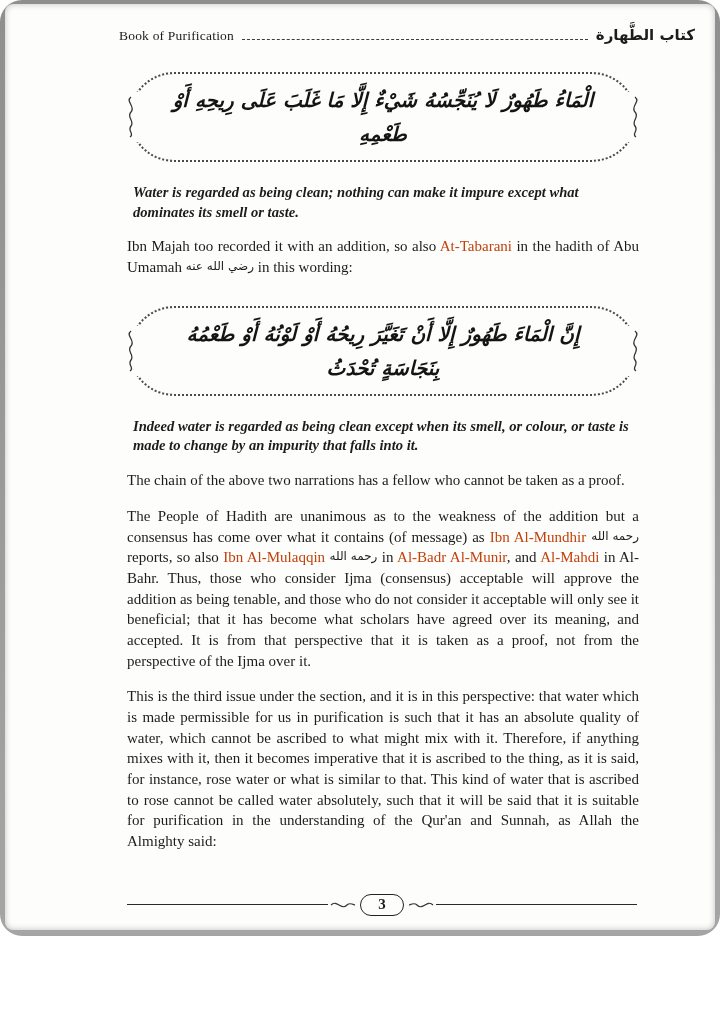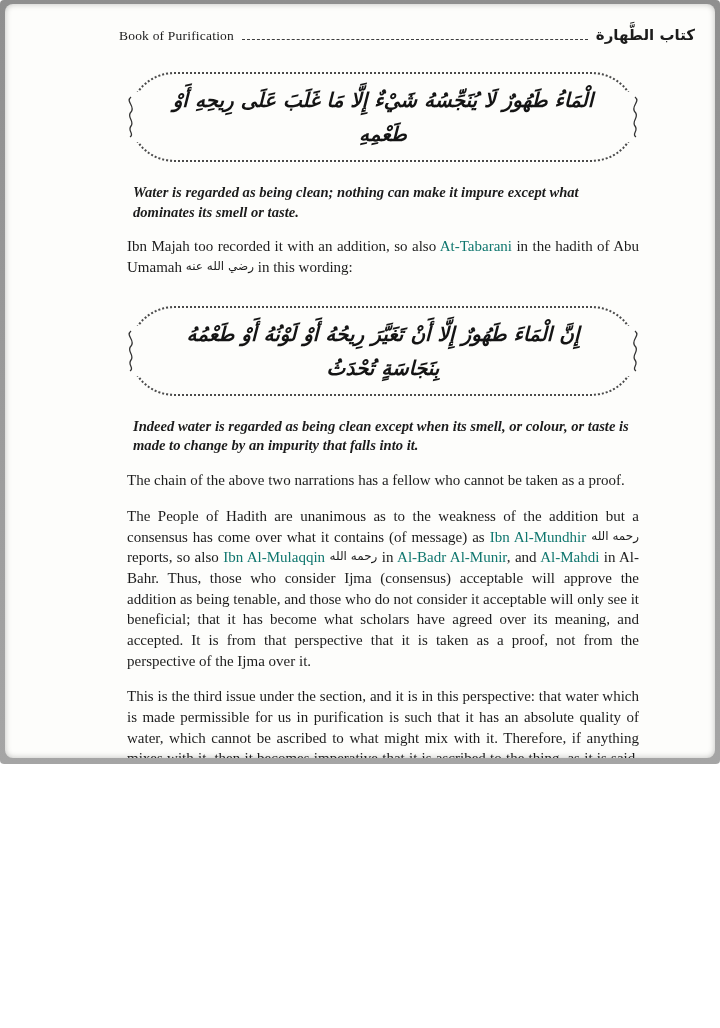--- a/index.html
+++ b/index.html
@@ -3,23 +3,23 @@
 <meta charset="utf-8">
 <style>
   html, body { margin: 0; padding: 0; }
   body {
     width: 720px; height: 1028px;
     font-family: "Liberation Serif", "DejaVu Serif", serif;
     background: #ffffff;
   }
   .scan-frame {
     position: relative;
-    width: 720px; height: 764px;
+    width: 720px; height: 936px;
     background: linear-gradient(180deg, #8f8f8f, #a5a5a5);
-    border-radius: 4px;
+    border-radius: 22px;
     overflow: hidden;
   }
   .page {
     position: absolute;
     left: 5px; right: 5px; top: 4px; bottom: 6px;
     background: #fdfdfb;
     border-radius: 8px;
     box-shadow: inset 0 0 6px rgba(0,0,0,0.25);
     color: #1c1c1c;
     overflow: hidden;
@@ -71,21 +71,21 @@
   
   .translation {
     text-align: left;
     font-style: italic;
     font-weight: bold;
     font-size: 14.6px;
     line-height: 1.35;
     margin: 21px 6px 0 6px;
   }
   .para { margin-top: 14px; }
-  .name { color: #0f766e; }
+  .name { color: #c2410c; }
   .honorific {
     font-family: "DejaVu Sans", sans-serif;
     font-size: 12px;
     letter-spacing: -0.5px;
     direction: rtl;
     display: inline-block;
     vertical-align: 2px;
   }
   
   .footer {

